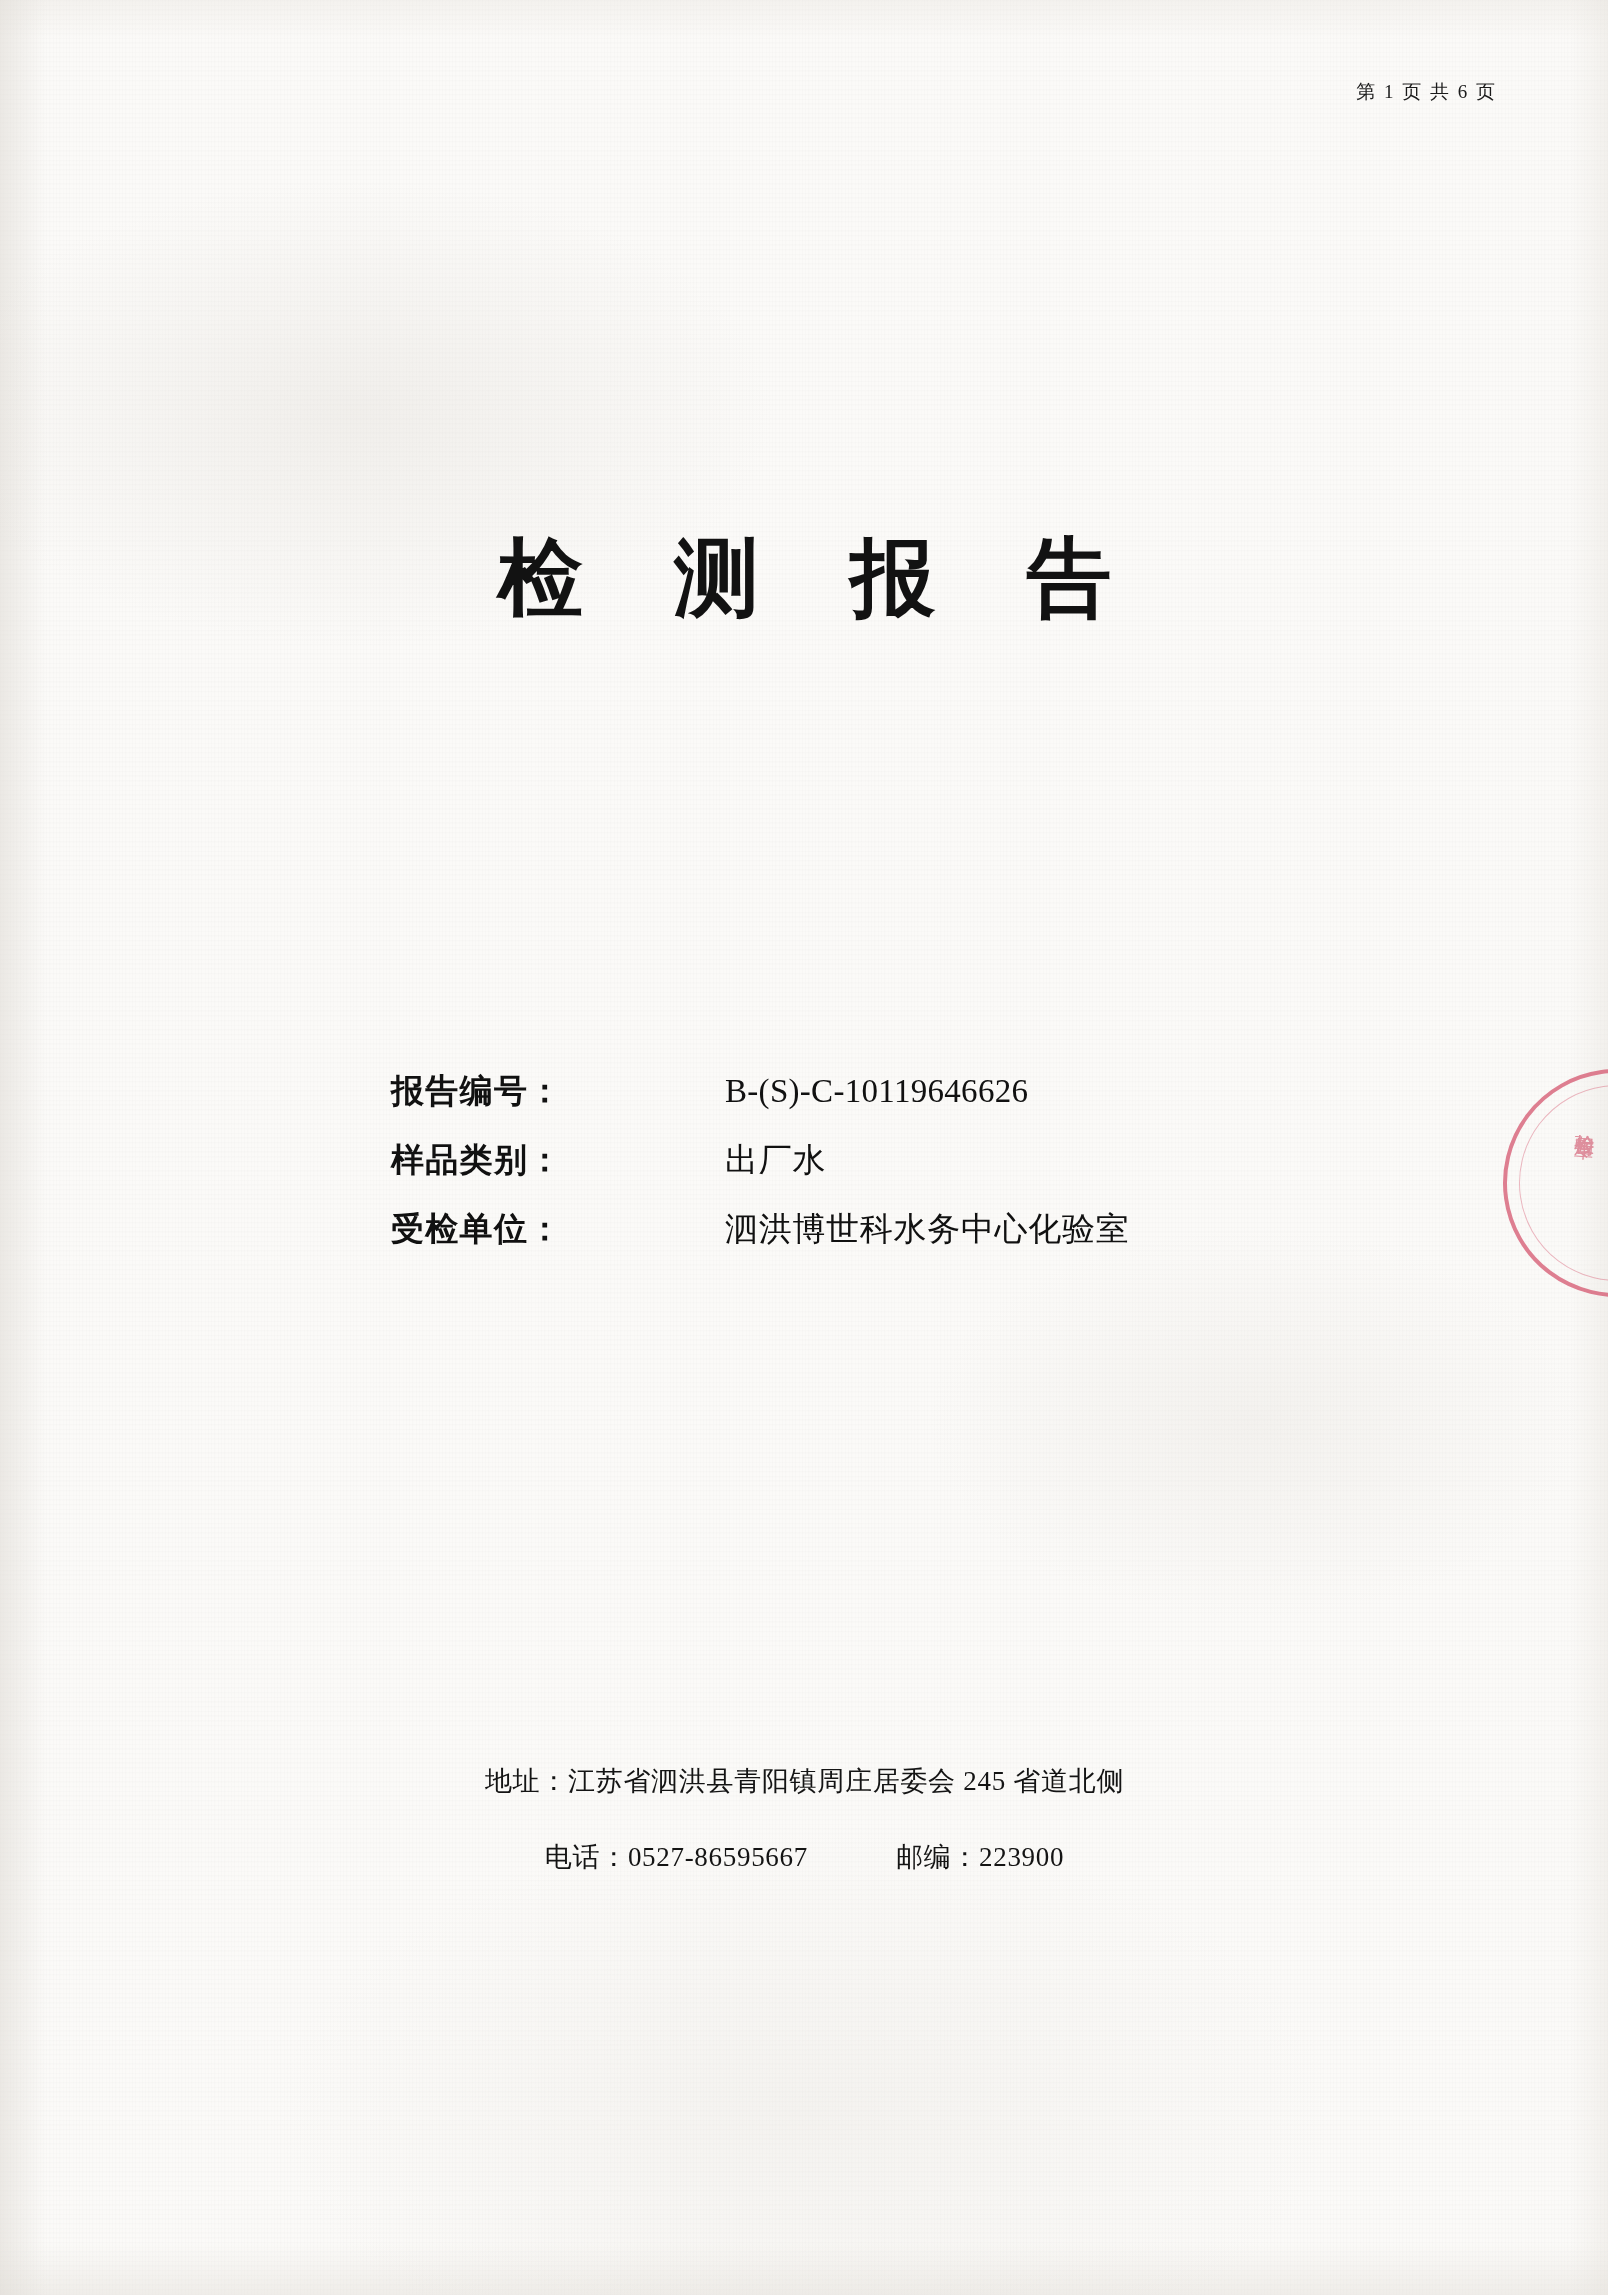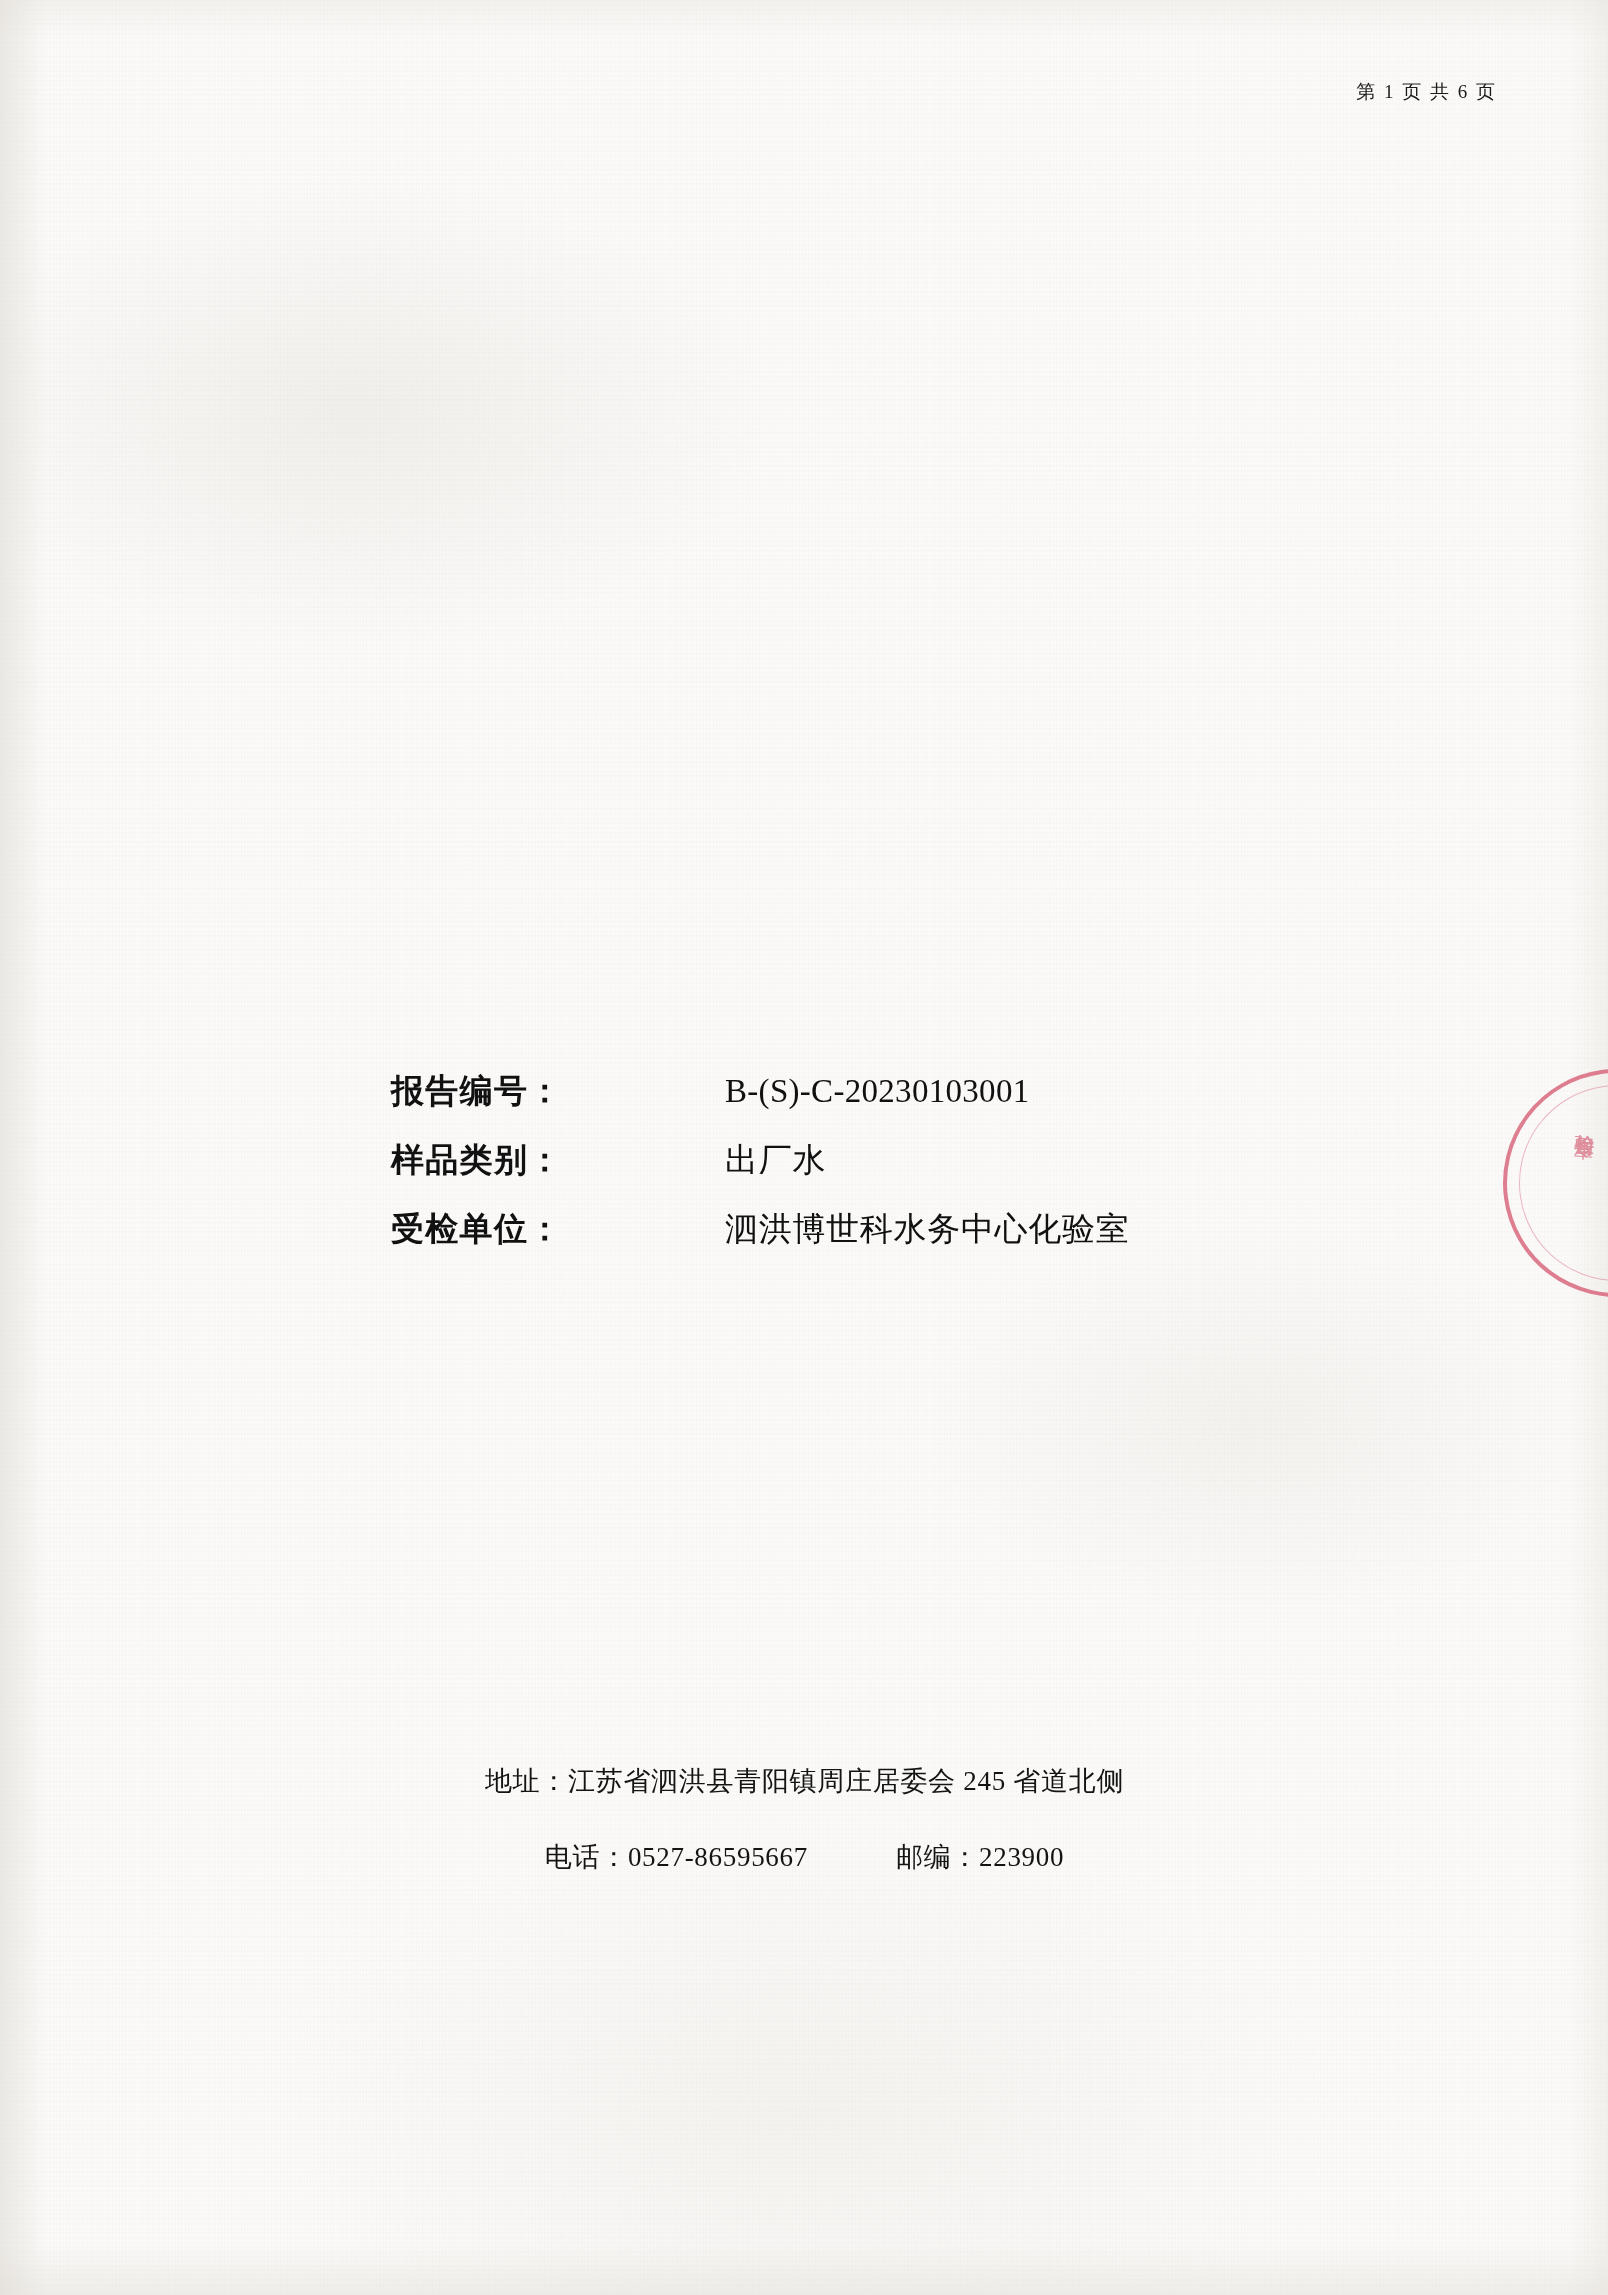--- a/index.html
+++ b/index.html
@@ -156,26 +156,27 @@
 </head>
 <body>
 
 <div class="page">
 
   <div class="paper-texture"></div>
   <div class="paper-blotch"></div>
 
   <div class="page-number">第 1 页 共 6 页</div>
 
+  <div class="doc-title">检 测 报 告</div>
 
   <div class="meta-block">
 
     <div class="meta-row">
       <span class="meta-label">报告编号：</span>
-      <span class="meta-value mono">B-(S)-C-20230103001</span>
+      <span class="meta-value mono">B-(S)-C-10119646626</span>
     </div>
 
     <div class="meta-row">
       <span class="meta-label">样品类别：</span>
       <span class="meta-value">出厂水</span>
     </div>
 
     <div class="meta-row">
       <span class="meta-label">受检单位：</span>
       <span class="meta-value">泗洪博世科水务中心化验室</span>

